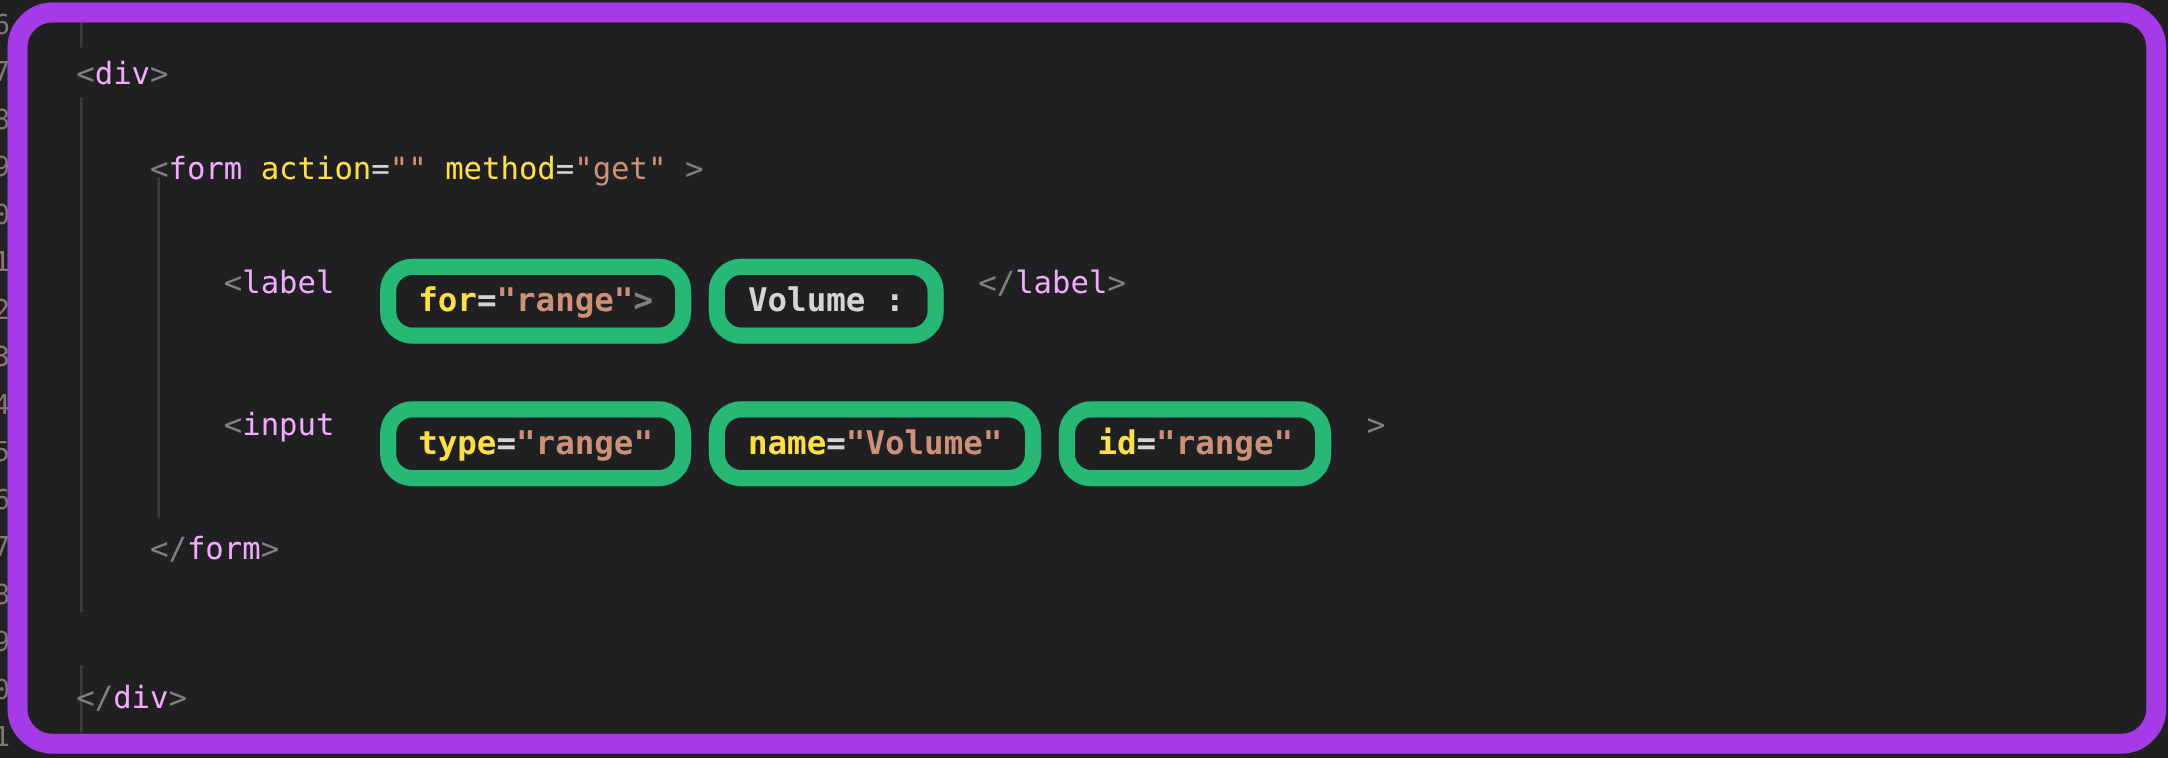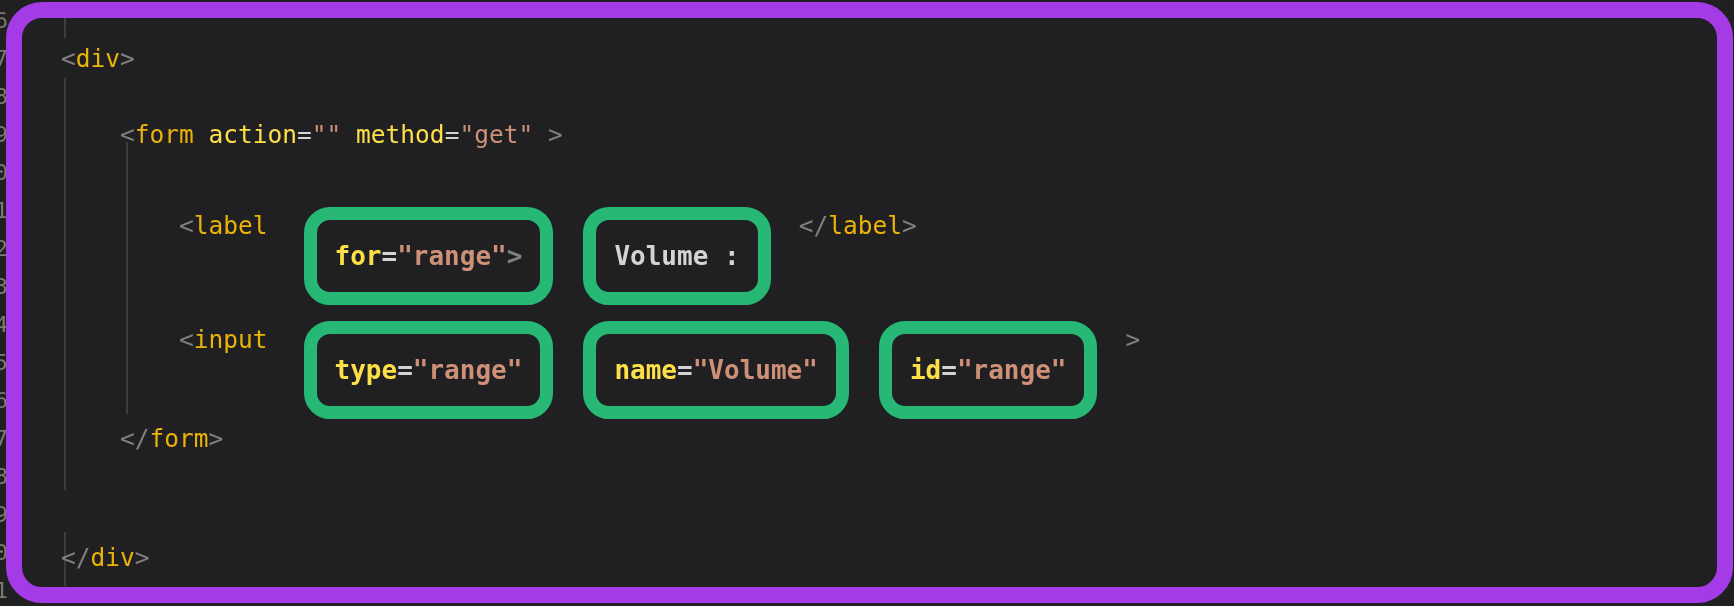--- a/index.html
+++ b/index.html
@@ -7,31 +7,31 @@
          overflow:hidden;font-family:"DejaVu Sans Mono","Liberation Mono",monospace;}
   
   .guide{position:absolute;width:2px;background:#3d3d3d;}
   
   .lnum{position:absolute;left:-22px;width:30px;text-align:right;
         font-size:22px;line-height:30px;color:#7e7a6d;}
   
   .code-line{position:absolute;white-space:pre;font-size:24.5px;line-height:38px;}
   .code-line.boxed-line{display:flex;align-items:flex-start;}
   .seg{white-space:pre;}
-  .tok-tag{color:#eab308}
+  .tok-tag{color:#f0abfc}
   .tok-attr{color:#fde047}
   .tok-val{color:#ce9178}
   .tok-punct{color:#808080}
   .tok-eq{color:#d4d4d4}
   .tok-text{color:#d4d4d4}
   
   .hl{display:inline-flex;align-items:center;white-space:pre;
-      border:13px solid #26b874;border-radius:26px;padding:20px 18px;
+      border:13px solid #26b874;border-radius:26px;padding:5px 18px;
       font-size:26px;font-weight:bold;line-height:32px;margin-left:36px;}
-  .hl + .hl{margin-left:30px;}
+  .hl + .hl{margin-left:14px;}
   .hl + .seg{margin-left:28px;}
   
   #frame{position:absolute;left:6px;top:2px;right:1px;bottom:3px;
          border:16px solid #a43be7;border-radius:36px;pointer-events:none;z-index:5;}
 </style>
 </head>
 <body>
 
 <div id="stage">
 

